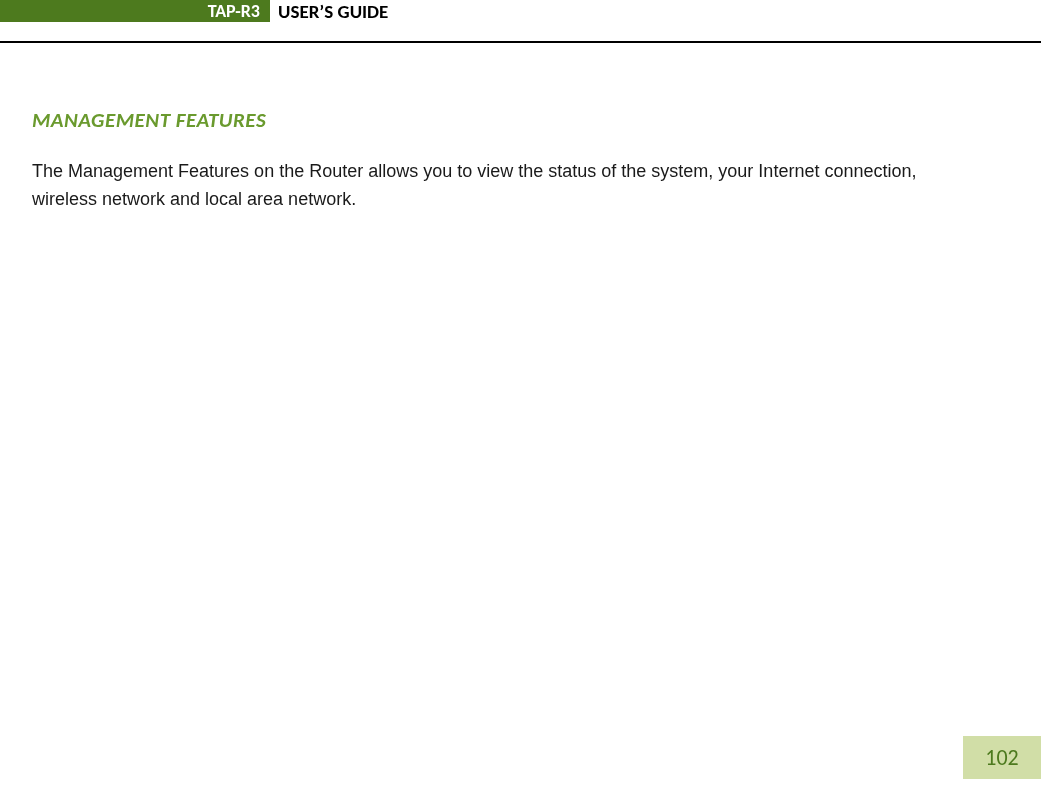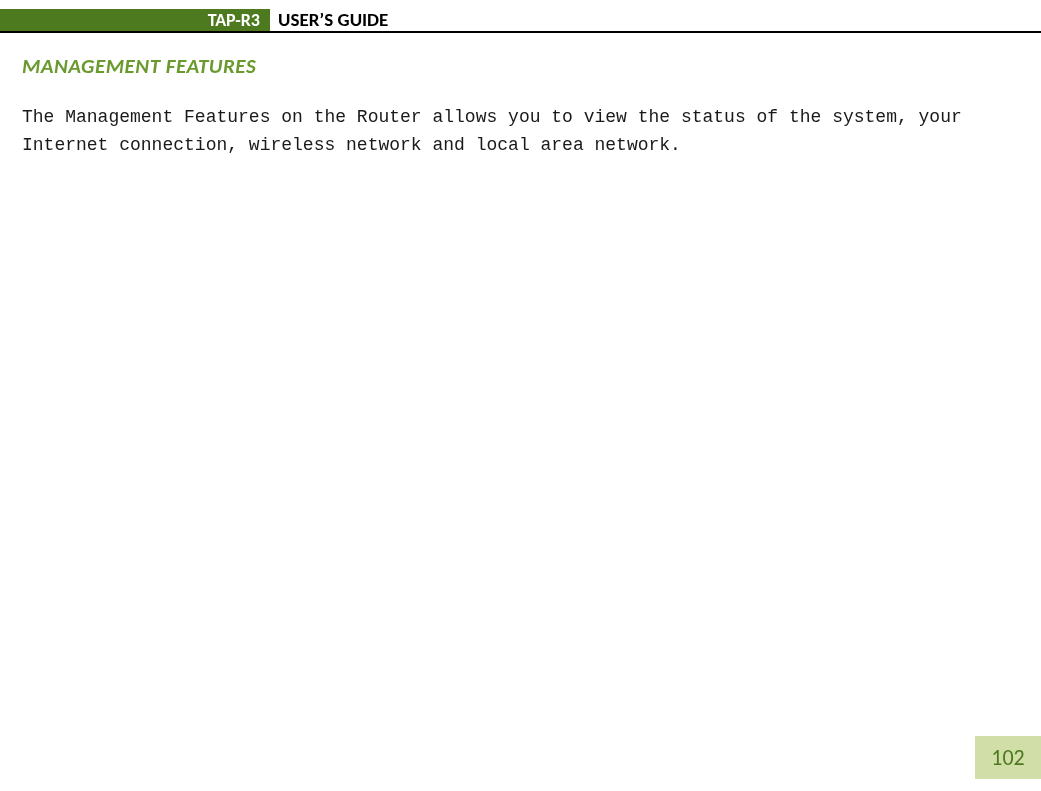--- a/index.html
+++ b/index.html
@@ -9,24 +9,24 @@
     }
     body {
       width: 1041px;
       height: 791px;
       font-family: Calibri, Arial, sans-serif;
       background: #ffffff;
       position: relative;
     }
     .header {
       display: flex;
-      align-items: flex-end;
-      height: 33px;
+      align-items: flex-start;
+      height: 43px;
       border-bottom: 2px solid #000000;
-      margin-bottom: 20px;
+      margin-bottom: 64px;
     }
     .header-badge {
       background: #4d7a1e;
       color: #ffffff;
       font-weight: bold;
       font-size: 18px;
       display: flex;
       align-items: center;
       justify-content: flex-end;
       padding-right: 10px;
@@ -34,48 +34,48 @@
     }
     .header-title {
       font-weight: bold;
       font-size: 19px;
       color: #000000;
       display: flex;
       align-items: center;
       padding-left: 8px;
     }
     .content {
-      padding-left: 22px;
+      padding-left: 32px;
       padding-right: 60px;
     }
     .section-heading {
       color: #6a9a2e;
       font-style: italic;
       font-weight: bold;
       font-size: 21px;
       letter-spacing: 0.5px;
       margin-bottom: 25px;
       font-family: Calibri, Arial, sans-serif;
     }
     .paragraph {
       color: #1a1a1a;
       font-size: 18px;
       line-height: 1.55;
       margin-bottom: 20px;
-      font-family: Liberation Mono, monospace;
+      font-family: Liberation Sans, sans-serif;
     }
     .page-number-box {
       position: absolute;
       bottom: 12px;
       right: 0;
       background: #d1dea7;
       color: #4d7a1e;
       font-size: 22px;
       padding: 8px 12px;
-      width: 66px;
+      width: 78px;
       text-align: center;
     }
   </style>
 </head>
 <body>
 
 <div class="header">
   <div class="header-badge">TAP-R3</div>
   <div class="header-title">USER’S GUIDE</div>
 </div>

